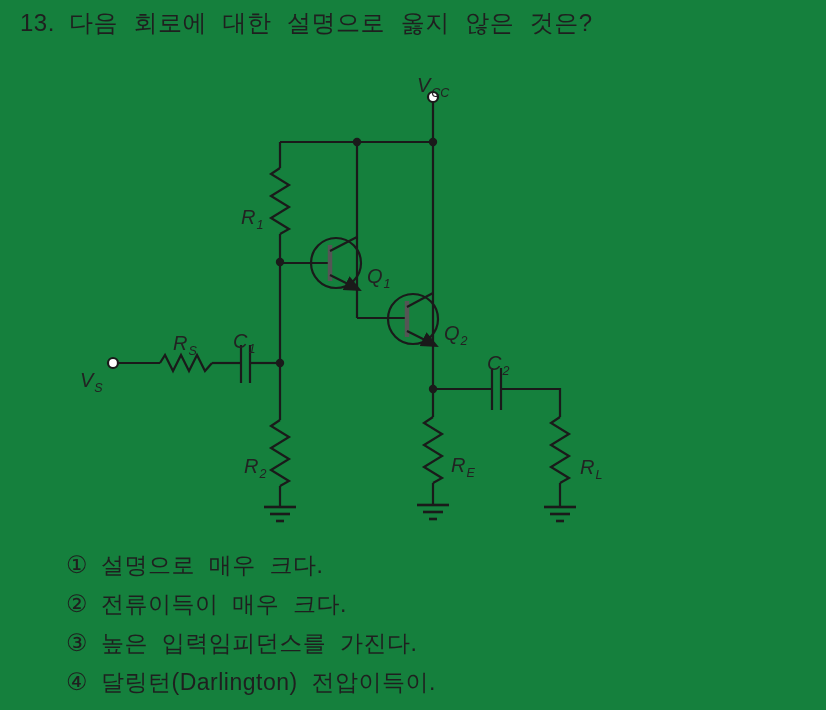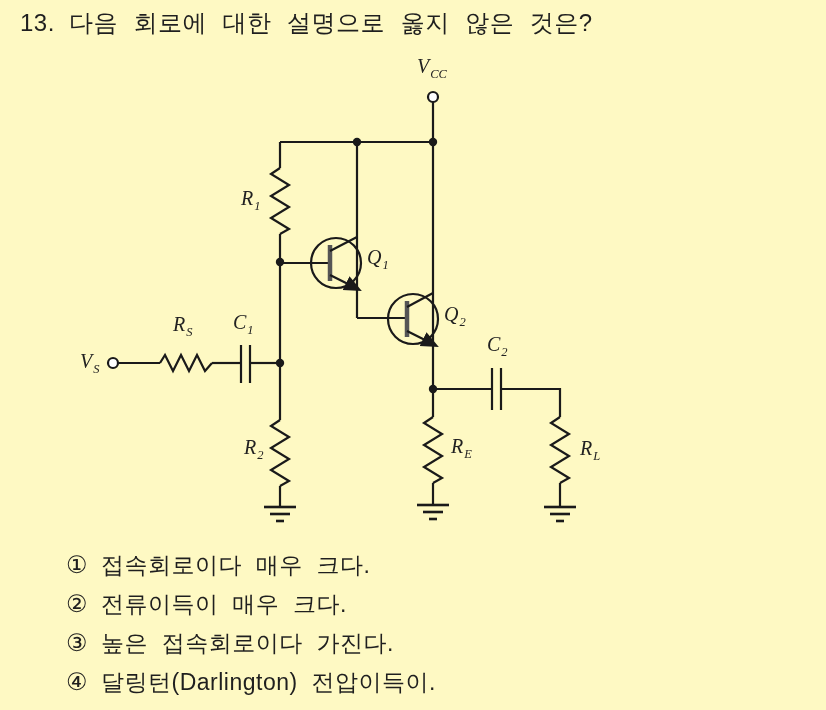--- a/index.html
+++ b/index.html
@@ -1,29 +1,29 @@
 <!DOCTYPE html>
 <html><head>
 <meta charset="utf-8">
 <style>
   html,body{margin:0;padding:0;background:#ffffff;}
   .page{
-    position:relative;width:826px;height:710px;background:#fef9c3;
+    position:relative;width:826px;height:710px;background:#15803d;
     font-family:"Liberation Sans","DejaVu Sans",sans-serif;color:#1a1a1a;
     overflow:hidden;
   }
   .question{
     position:absolute;left:20px;top:8px;font-size:24px;line-height:30px;
     letter-spacing:.5px;word-spacing:.35em;white-space:nowrap;color:#1f1f1f;
   }
   .q-num{margin-right:14px;}
   svg.circuit{position:absolute;left:0;top:0;}
   .clabel{
-    position:absolute;font-family:Liberation Serif, serif;
-    font-style:italic;font-size:20px;line-height:1;color:#222;white-space:nowrap;
+    position:absolute;font-family:Liberation Sans, sans-serif;
+    font-style:italic;font-size:20px;line-height:1;color:#222;white-space:nowrap;margin-top:19px;
   }
   .clabel sub{font-size:12.5px;margin-left:1px;}
   .choices{
     position:absolute;left:66px;top:552px;display:flex;flex-direction:column;gap:13px;
   }
   .choice{
     display:flex;align-items:center;font-size:23px;line-height:26px;
     letter-spacing:.5px;word-spacing:.3em;white-space:nowrap;color:#1f1f1f;
   }
   .choice .cnum{font-size:24px;margin-right:13px;}
@@ -130,29 +130,29 @@
   <span class="clabel" style="left:233px;top:312px;"><i>C</i><sub>1</sub></span>
   <span class="clabel" style="left:80px;top:351px;text-align:center;"><i>V</i><sub>S</sub></span>
   <span class="clabel" style="left:244px;top:437px;"><i>R</i><sub>2</sub></span>
   <span class="clabel" style="left:487px;top:334px;"><i>C</i><sub>2</sub></span>
   <span class="clabel" style="left:451px;top:436px;"><i>R</i><sub>E</sub></span>
   <span class="clabel" style="left:580px;top:438px;"><i>R</i><sub>L</sub></span>
 
   <div class="choices">
     <div class="choice">
       <span class="cnum">①</span>
-      <span class="ctext">접속회로이다 매우 크다.</span>
+      <span class="ctext">설명으로 매우 크다.</span>
     </div>
     <div class="choice">
       <span class="cnum">②</span>
       <span class="ctext">전류이득이 매우 크다.</span>
     </div>
     <div class="choice">
       <span class="cnum">③</span>
-      <span class="ctext">높은 접속회로이다 가진다.</span>
+      <span class="ctext">높은 입력임피던스를 가진다.</span>
     </div>
     <div class="choice">
       <span class="cnum">④</span>
       <span class="ctext">달링턴(Darlington) 전압이득이.</span>
     </div>
   </div>
 
 </div>
 
 </body></html>

